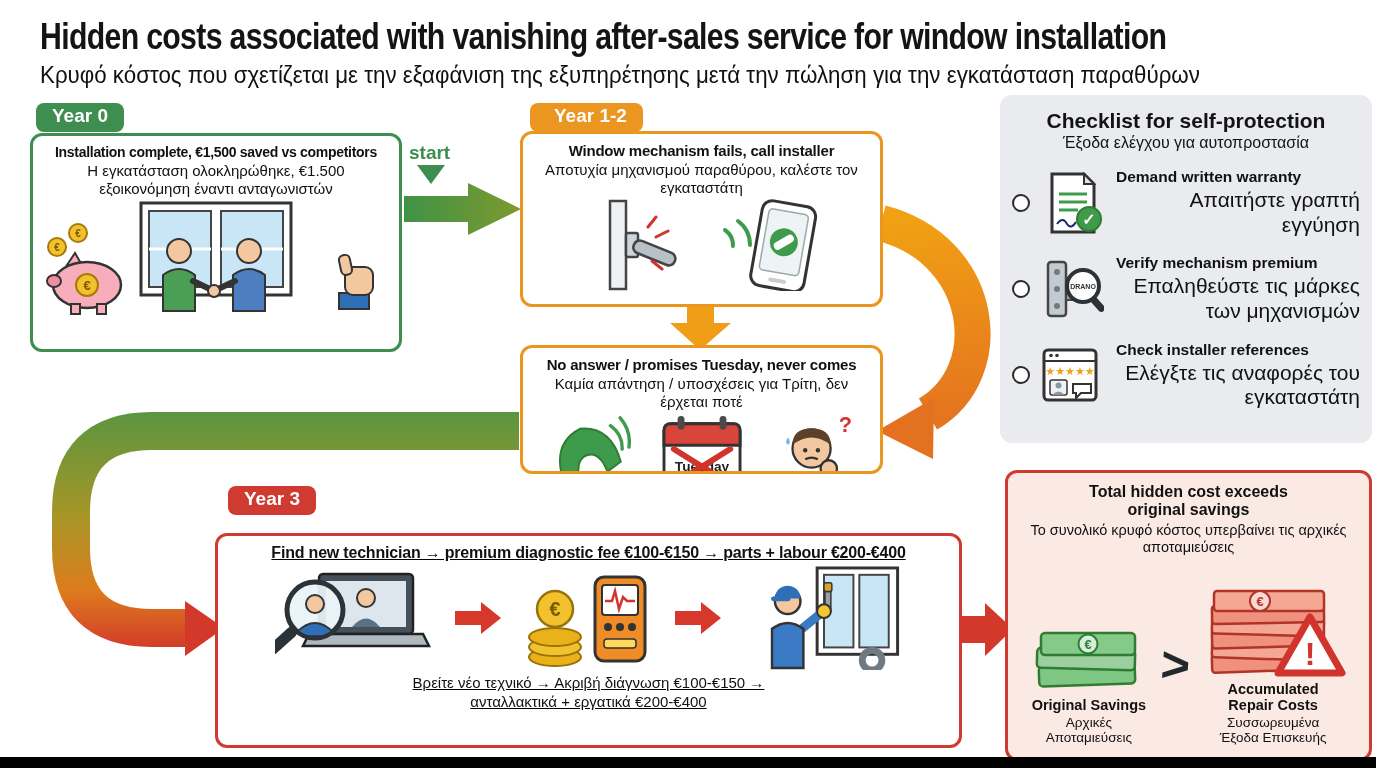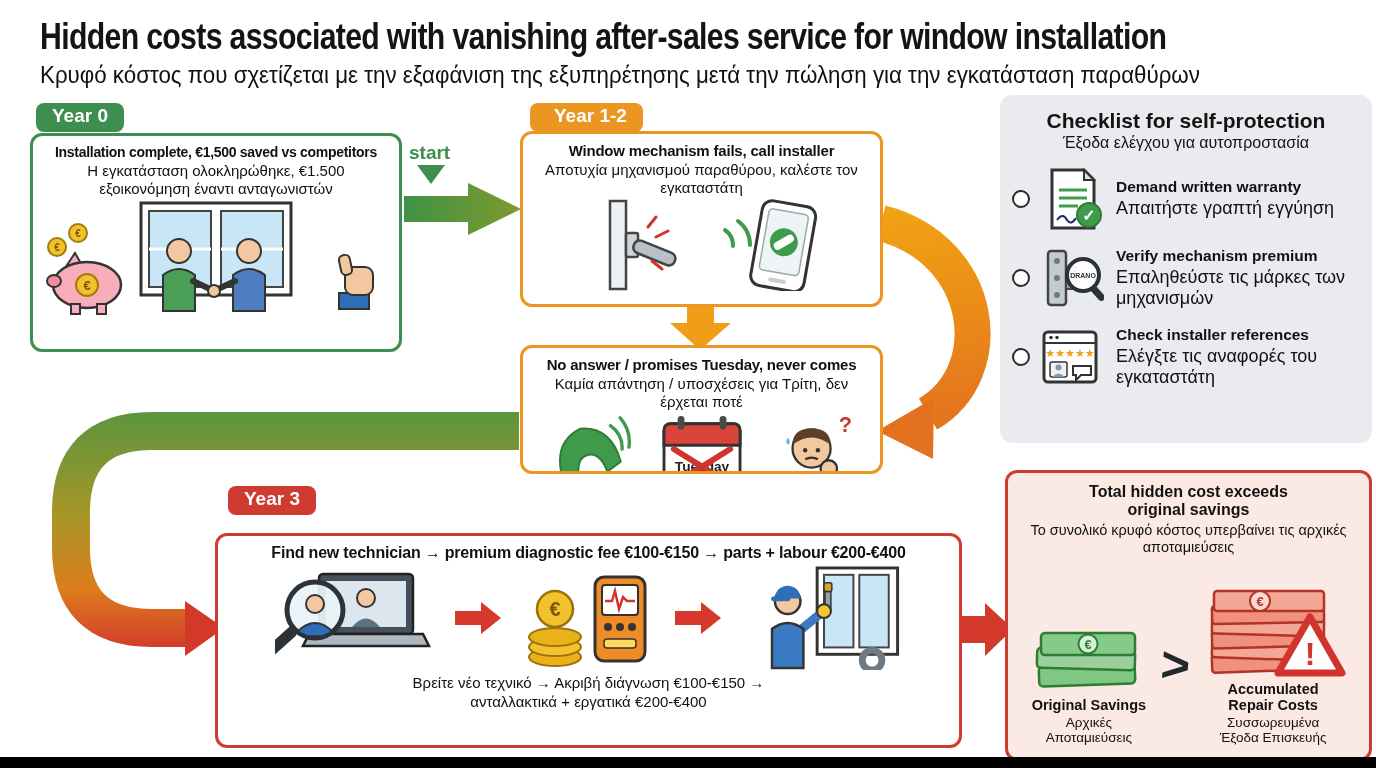--- a/index.html
+++ b/index.html
@@ -39,21 +39,21 @@
   .panel { position:absolute; z-index:2; border-radius:12px; }
   .checklist { left:1000px; top:95px; width:372px; height:348px; background:#e9ebee; padding:14px 12px 8px; }
   .cl-title-en { text-align:center; font-weight:bold; font-size:21px; color:#131313; }
   .cl-title-el { text-align:center; font-size:16px; color:#131313; margin-top:1px; }
   .cl-items { display:flex; flex-direction:column; gap:17px; margin-top:16px; }
   .cl-item { display:flex; align-items:center; gap:12px; }
   .cl-check { width:18px; height:18px; border:2.5px solid #2b2b2b; border-radius:50%;
               background:#fdfdfd; flex-shrink:0; }
   .cl-icon { flex-shrink:0; }
   .cl-en { font-weight:bold; font-size:15.5px; color:#111; line-height:1.15; }
-  .cl-el { font-size:18px; color:#111; line-height:1.18; margin-top:2px; }
+  .cl-el { font-size:21px; color:#111; line-height:1.18; margin-top:2px;text-align:right; }
 
   
   .total { left:1005px; top:470px; width:367px; height:291px; background:#fbe9e4;
            border:3.5px solid #cf3b30; text-align:center; padding-top:10px; }
   .total-en { font-weight:bold; font-size:16px; color:#111; line-height:1.15;
               width:250px; margin:0 auto; }
   .total-el { font-size:14.5px; color:#111; line-height:1.2; width:320px; margin:2px auto 8px; }
   .total-row { display:flex; justify-content:center; align-items:flex-end; gap:10px; margin-top:8px; }
   .money-col { display:flex; flex-direction:column; align-items:center; }
   .gt { font-size:50px; font-weight:bold; color:#23282d; padding-bottom:52px; transform:rotate(4deg); }
@@ -196,21 +196,21 @@
         <circle cx="29" cy="40" r="2.4" fill="#333"></circle>
           <circle cx="43" cy="40" r="2.4" fill="#333"></circle>
         <path d="M29 50 Q36 46 43 50" stroke="#333" stroke-width="2.5" fill="none"></path>
         <circle cx="55" cy="60" r="9" fill="#f3c79f" stroke="#333" stroke-width="2.5"></circle>
         <path d="M10 26 q-4 6 0 8 q4 -2 0 -8" fill="#6ab4e8"></path>
       </svg>
     </div>
   </div>
 
   <div class="badge red" style="left:228px; top:486px;">Year 3</div>
-  <div class="box red" style="left:215px; top:533px; width:747px; height:215px;">
+  <div class="box red" style="left:215px; top:533px; width:747px; height:215px;text-decoration:underline;">
     <div class="en" style="font-size:16px">Find new technician → premium diagnostic fee €100-€150 → parts + labour €200-€400</div>
     <div class="illu-row" style="gap:24px; margin-top:4px;">
       <svg width="156" height="104" viewBox="0 0 156 104">
         <defs>
             <clipPath id="lensclip">
               <circle cx="40" cy="44" r="26"></circle>
             </clipPath>
           </defs>
         <rect x="44" y="8" width="94" height="60" rx="4" fill="#46505a" stroke="#222" stroke-width="2.5"></rect>
         <rect x="51" y="15" width="80" height="46" fill="#dde6ec"></rect>

